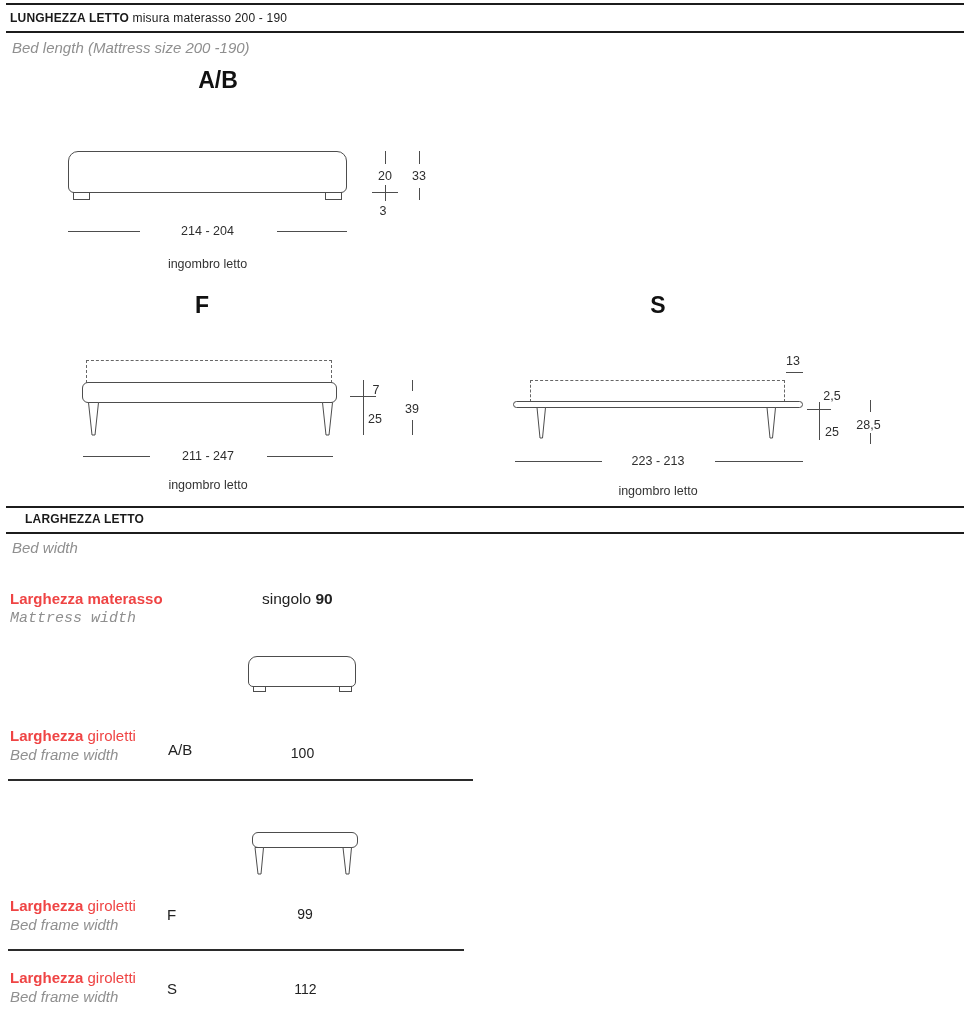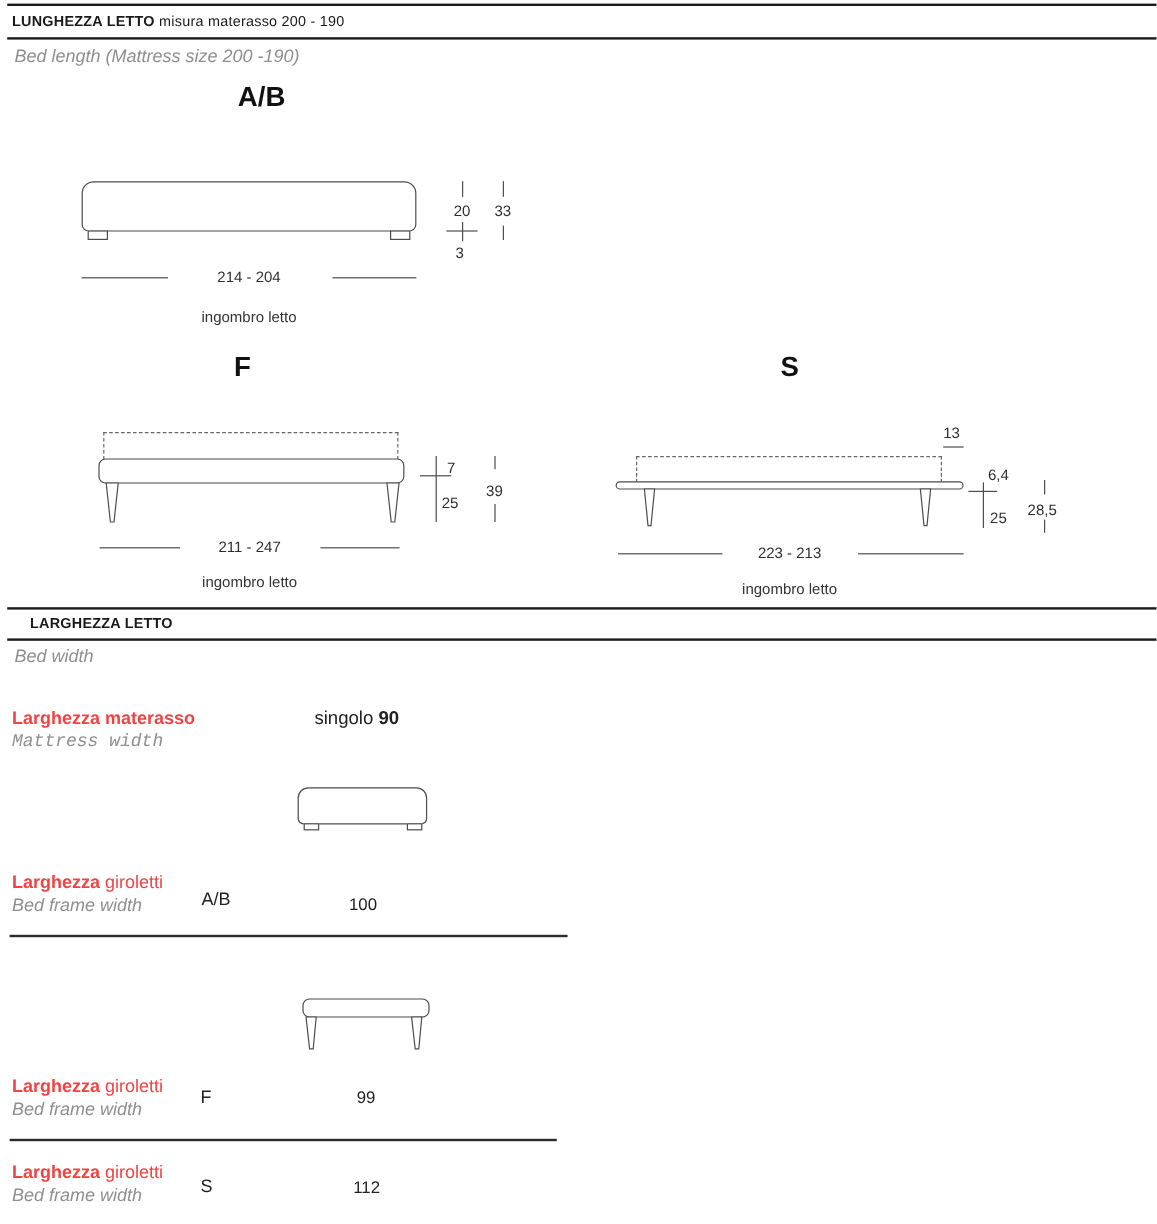--- a/index.html
+++ b/index.html
@@ -91,21 +91,21 @@
 
   <div class="dashed" style="left:530px;top:380px;width:255px;height:22px;"></div>
   <div class="draw" style="left:513px;top:401px;width:290px;height:7px;border-radius:3.5px;"></div>
   <svg style="left:536px;top:407px;" width="11" height="32" viewBox="0 0 11 32">
     <polygon points="1,0.5 9.5,0.5 6.5,31 4,31" fill="#fff" stroke="#4d4d4d" stroke-width="1"></polygon>
   </svg>
   <svg style="left:766px;top:407px;" width="11" height="32" viewBox="0 0 11 32">
     <polygon points="1,0.5 9.5,0.5 6.5,31 4,31" fill="#fff" stroke="#4d4d4d" stroke-width="1"></polygon>
   </svg>
 
-  <div class="abs dim" style="left:818px;top:390px;width:28px;">6,4</div>
+  <div class="abs dim" style="left:818px;top:390px;width:28px;">2,5</div>
   <div class="vline" style="left:819px;top:402px;height:38px;"></div>
   <div class="hline" style="left:807px;top:409px;width:24px;"></div>
   <div class="abs dim" style="left:821px;top:426px;width:22px;">25</div>
   <div class="vline" style="left:870px;top:400px;height:12px;"></div>
   <div class="abs dim" style="left:850px;top:419px;width:37px;">28,5</div>
   <div class="vline" style="left:870px;top:433px;height:11px;"></div>
 
   <div class="hline" style="left:515px;top:461px;width:87px;"></div>
   <div class="abs dim" style="left:610px;top:455px;width:96px;">223 - 213</div>
   <div class="hline" style="left:715px;top:461px;width:88px;"></div>

